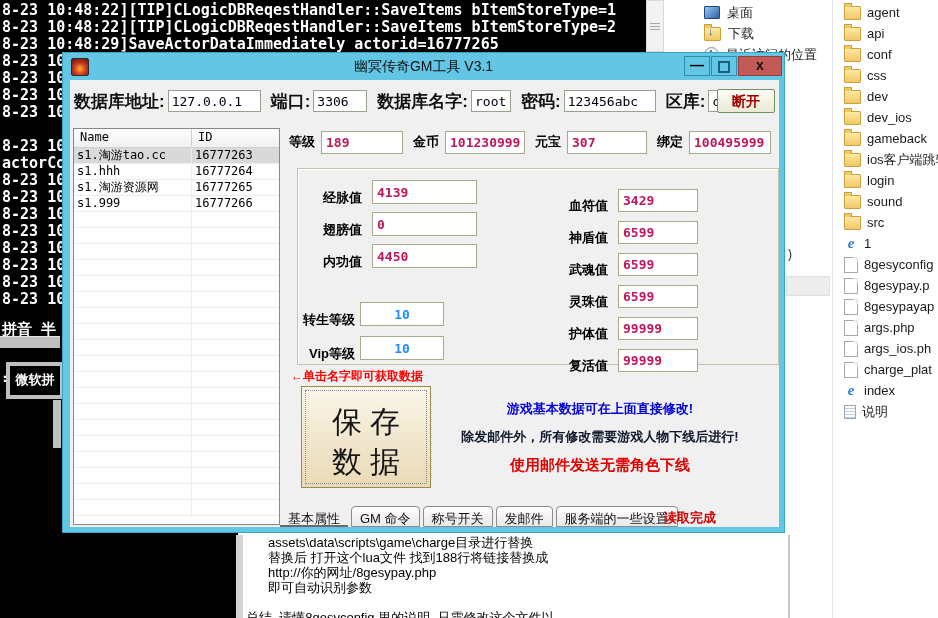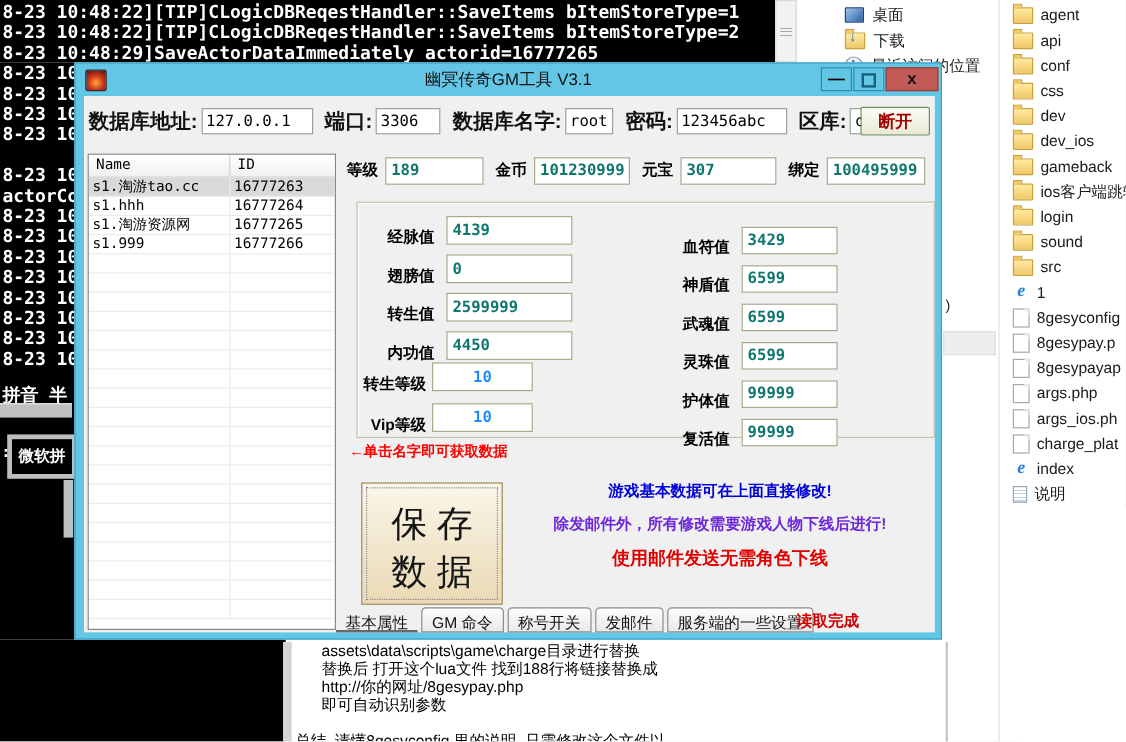--- a/index.html
+++ b/index.html
@@ -107,49 +107,49 @@
   .pl-row.selected{background:#d9d9d9;}
   .pl-c-name{width:118px;box-sizing:border-box;padding-left:3px;border-right:1px solid #ececec;
     overflow:hidden;white-space:nowrap;}
   .pl-c-id{flex:1;padding-left:3px;overflow:hidden;white-space:nowrap;}
   
   .stats-top{position:absolute;left:219px;top:50px;width:482px;height:24px;display:flex;
     justify-content:space-between;align-items:center;}
   .stat-pair{display:flex;align-items:center;}
   .stat-pair .stat-plabel{font-weight:bold;font-size:13px;margin-right:6px;white-space:nowrap;}
   .stat-box{height:23px;box-sizing:border-box;background:#fff;border:1px solid #a6aa8d;
-    font:bold 13px "DejaVu Sans Mono",monospace;color:#0f766e;display:inline-flex;align-items:center;
+    font:bold 13px "DejaVu Sans Mono",monospace;color:#be185d;display:inline-flex;align-items:center;
     padding:0 4px;overflow:hidden;white-space:nowrap;}
   .stat-pair .stat-box{width:80px;}
   .stat-pair:first-child .stat-box,.stat-pair:last-child .stat-box{width:82px;}
   
   .group-box{position:absolute;left:227px;top:88px;width:482px;height:197px;box-sizing:border-box;
     border:1px solid #c3c3b0;box-shadow:inset 1px 1px 0 #ffffff;}
   .stat-row{display:flex;align-items:center;margin-bottom:2px;}
   .stat-label{font-weight:bold;font-size:13px;text-align:right;white-space:nowrap;margin-top:12px;}
   .stats-left{position:absolute;left:5px;top:8px;}
   .stats-left .stat-label{width:59px;margin-right:10px;}
   .stats-left .stat-box{width:105px;height:24px;}
   .stats-levels{position:absolute;left:5px;top:130px;}
   .stats-levels .stat-row{margin-bottom:4px;}
   .stats-levels .stat-label{width:52px;margin-right:5px;}
   .stats-levels .stat-box{width:84px;height:24px;justify-content:center;color:#1f8fff;}
   .stats-right{position:absolute;left:240px;top:16px;}
   .stats-right .stat-label{width:70px;margin-right:10px;}
   .stats-right .stat-box{width:80px;height:23px;}
   
   .hint-red{position:absolute;left:221px;top:288px;color:#ff0000;font-size:12px;font-weight:bold;}
-  .save-btn{position:absolute;left:231px;top:322px;width:118px;height:102px;box-sizing:border-box;
+  .save-btn{position:absolute;left:231px;top:306px;width:130px;height:102px;box-sizing:border-box;
     background:linear-gradient(#faf6ea,#ead9b4);border:1px solid #9c8a50;
     outline:1px dotted #888;outline-offset:-5px;text-align:center;padding-top:10px;}
   .save-line{font:30px/40px "Liberation Serif",serif;color:#151515;letter-spacing:8px;padding-left:8px;}
   .note-blue1{position:absolute;left:355px;top:320px;width:350px;text-align:center;
     color:#0000d8;font-weight:bold;font-size:13px;}
   .note-blue2{position:absolute;left:330px;top:348px;width:400px;text-align:center;
-    color:#6d28d9;font-weight:bold;font-size:13px;}
+    color:#0f172a;font-weight:bold;font-size:13px;}
   .note-red{position:absolute;left:330px;top:376px;width:400px;text-align:center;
     color:#e00000;font-weight:bold;font-size:15px;}
   
   .tab-bar{position:absolute;left:210px;top:424px;width:500px;height:23px;display:flex;align-items:flex-end;gap:3px;}
   .tab{height:21px;box-sizing:border-box;padding:3px 8px 0;font-size:13px;color:#111;white-space:nowrap;
     border:1px solid #8c8c8c;border-radius:4px 4px 0 0;background:linear-gradient(#fdfdfd,#e9e9e9);}
   .tab.active{border:none;border-bottom:2px solid #6a6a6a;background:transparent;border-radius:0;padding-top:4px;}
   .dlg-status{position:absolute;left:594px;top:429px;color:#d00000;font-weight:bold;font-size:13px;}
 </style>
 </head>
@@ -430,24 +430,20 @@
       </div>
     <div class="group-box">
       <div class="stats-left">
           <div class="stat-row">
             <span class="stat-label">经脉值</span>
             <span class="stat-box">4139</span>
           </div>
           <div class="stat-row">
             <span class="stat-label">翅膀值</span>
             <span class="stat-box">0</span>
-          </div>
-          <div class="stat-row">
-            <span class="stat-label">转生值</span>
-            <span class="stat-box">2599999</span>
           </div>
           <div class="stat-row">
             <span class="stat-label">内功值</span>
             <span class="stat-box">4450</span>
           </div>
         </div>
       <div class="stats-levels">
           <div class="stat-row">
             <span class="stat-label">转生等级</span>
             <span class="stat-box">10</span>

